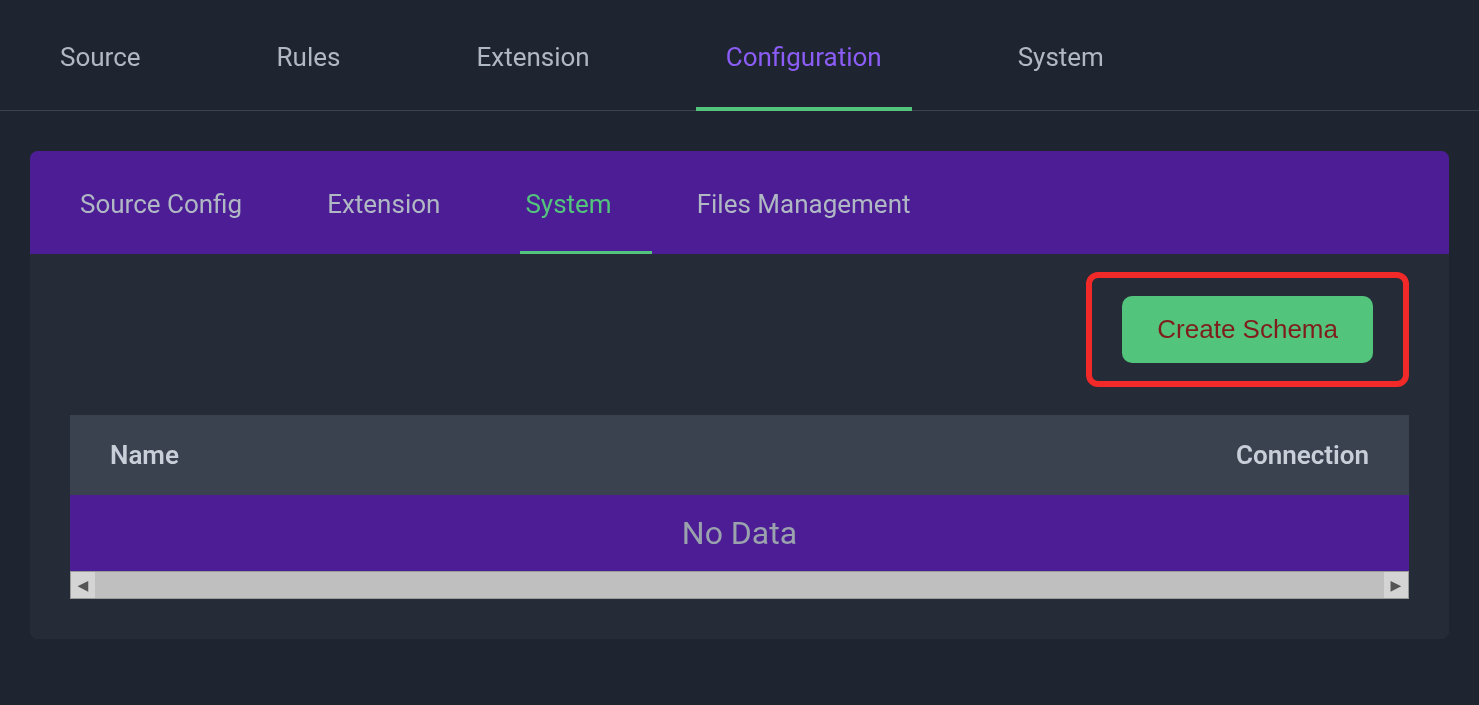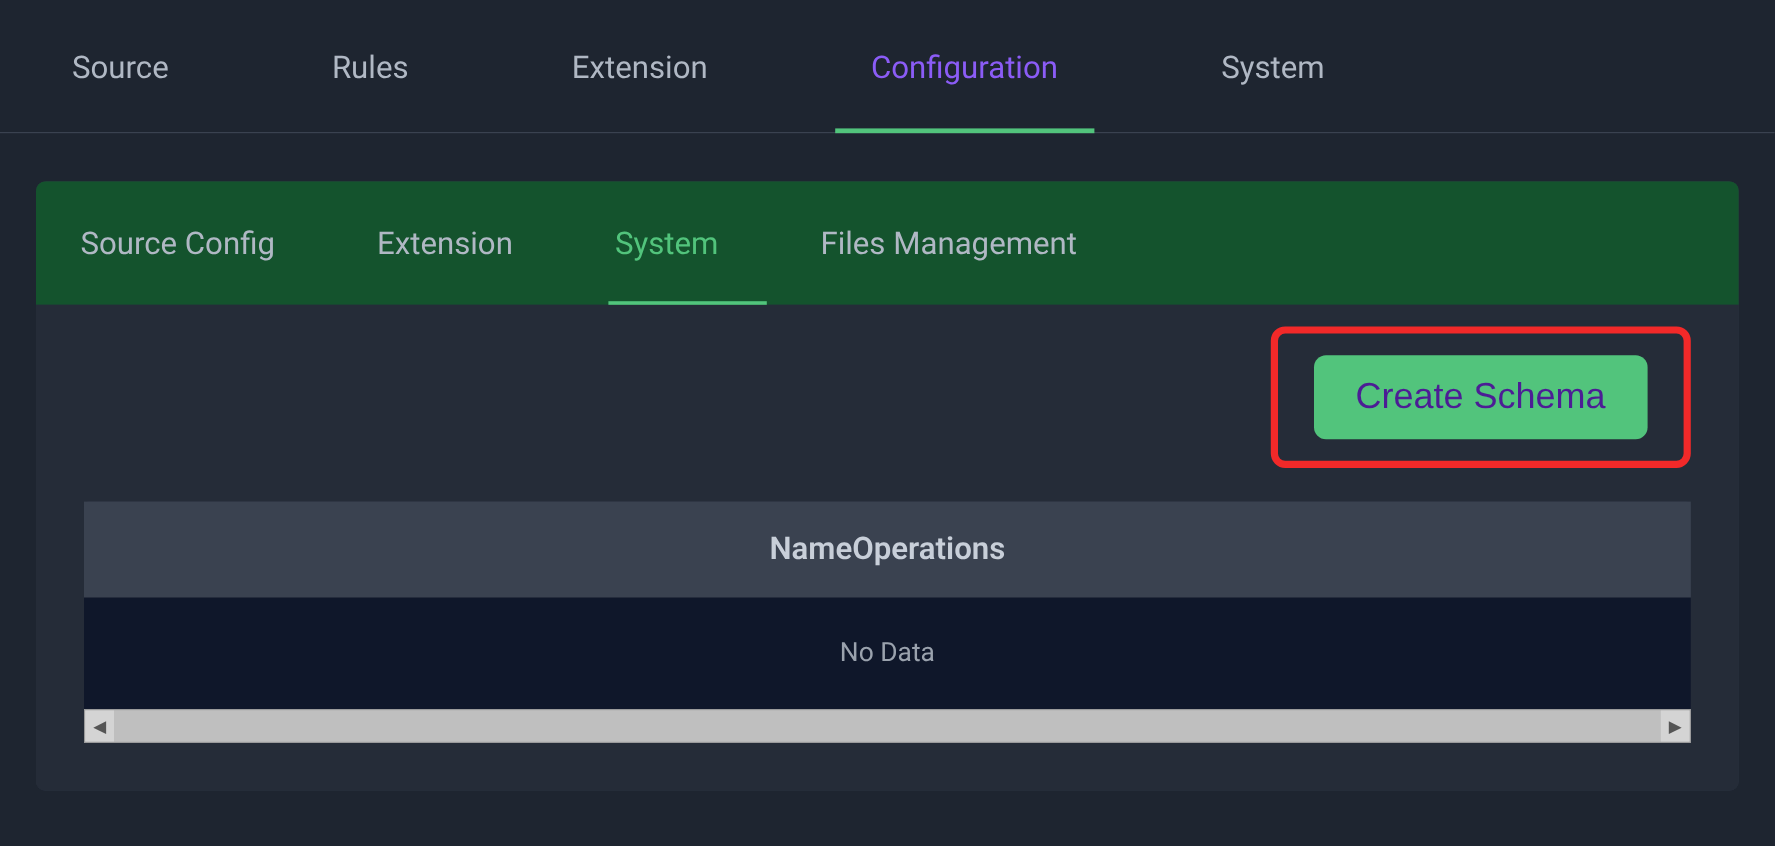--- a/index.html
+++ b/index.html
@@ -42,23 +42,23 @@
       background-color: #52c47c;
     }
     .panel {
       margin: 40px 30px 0 30px;
       background-color: #2c3442;
       border-radius: 8px;
       overflow: hidden;
     }
     .sub-tabs {
       display: flex;
-      padding: 0 32px;
+      padding: 0 45px;
       gap: 55px;
-      background-color: #14532d;
+      background-color: #4c1d95;
     }
     .sub-tab {
       padding: 38px 30px 35px 0;
       font-size: 26px;
       color: #b0b8c4;
       cursor: pointer;
       position: relative;
     }
     .sub-tab:first-child {
       padding-left: 5px;
@@ -85,46 +85,46 @@
       padding: 18px 0 18px 0;
     }
     .highlight-box {
       border: 6px solid #f22929;
       border-radius: 12px;
       padding: 18px 30px;
     }
     .create-button {
       background-color: #52c47c;
       border: none;
-      color: #4c1d95;
-      font-size: 30px;
+      color: #7f1d1d;
+      font-size: 26px;
       padding: 18px 35px;
       border-radius: 10px;
       cursor: pointer;
     }
     .table-wrap {
       background-color: #2c3442;
       border-radius: 4px;
       margin-top: 10px;
     }
     .table-header {
       display: flex;
-      justify-content: center;
+      justify-content: space-between;
       padding: 25px 40px;
       background-color: #3a4250;
       font-size: 26px;
       font-weight: 600;
       color: #c8cfd9;
     }
     .table-body {
-      padding: 34px 0;
+      padding: 19px 0;
       text-align: center;
-      font-size: 22px;
+      font-size: 32px;
       color: #9aa2ad;
-      background-color: #0f172a;
+      background-color: #4c1d95;
     }
     .scrollbar {
       display: flex;
       align-items: center;
       height: 28px;
       background-color: #bfbfbf;
       border: 1px solid #9a9a9a;
     }
     .scrollbar-arrow {
       width: 24px;
@@ -165,21 +165,21 @@
   <div class="panel-body">
     <div class="action-row">
       <div class="highlight-box">
         <button class="create-button">Create Schema</button>
       </div>
     </div>
 
     <div class="table-wrap">
       <div class="table-header">
         <div>Name</div>
-        <div>Operations</div>
+        <div>Connection</div>
       </div>
       <div class="table-body">No Data</div>
       <div class="scrollbar">
         <div class="scrollbar-arrow">◀</div>
         <div class="scrollbar-track"></div>
         <div class="scrollbar-arrow">▶</div>
       </div>
     </div>
   </div>
 </div>

